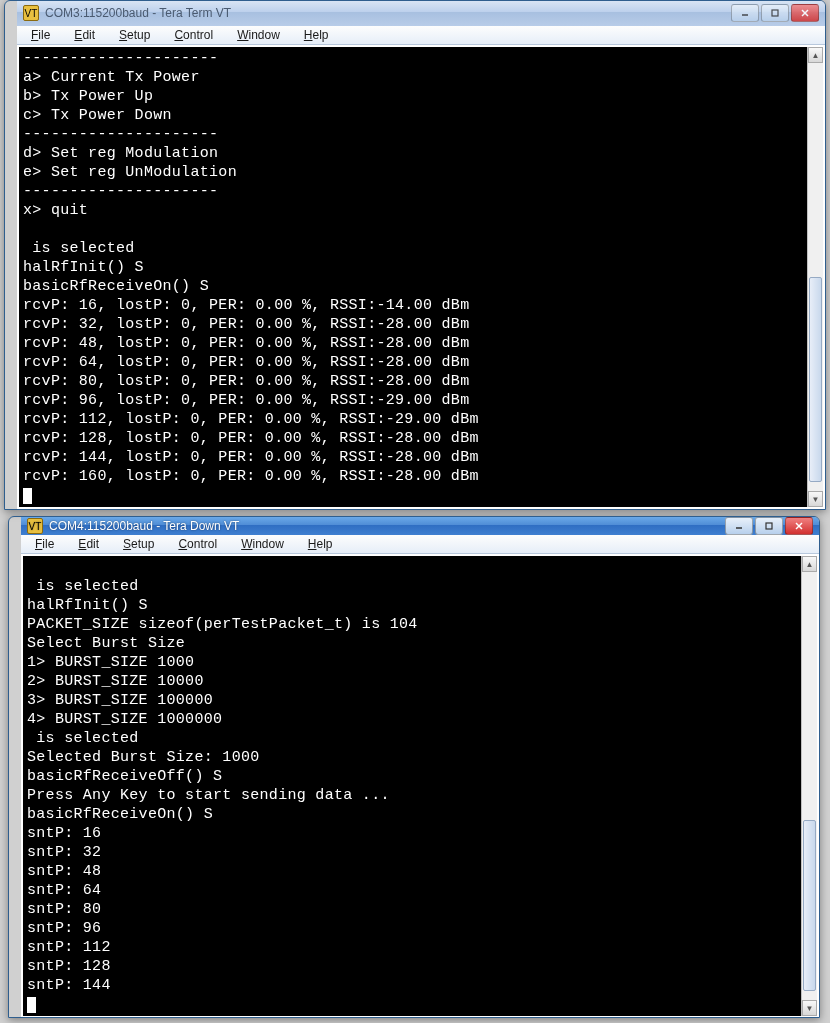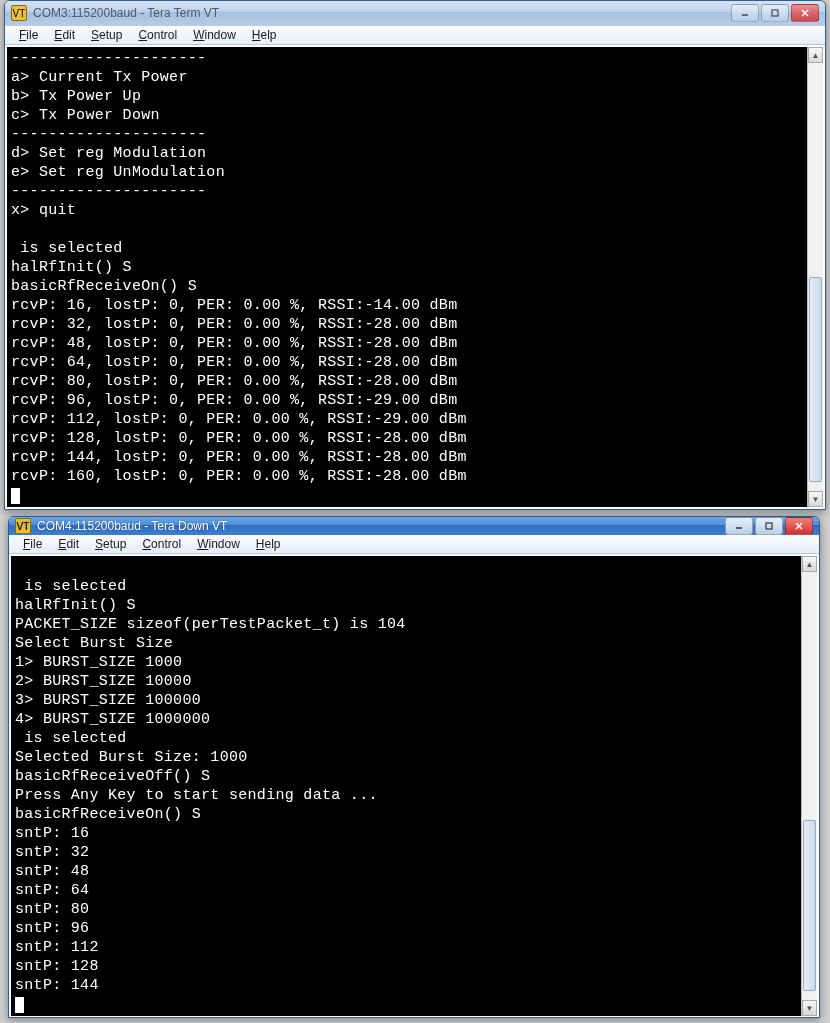--- a/index.html
+++ b/index.html
@@ -12,20 +12,21 @@
     overflow: hidden;
   }
   .window {
     position: absolute;
     border: 1px solid #2f5e8e;
     border-radius: 6px 6px 0 0;
     box-shadow: 0 2px 8px rgba(0,0,0,0.4);
     display: flex;
     flex-direction: column;
     overflow: hidden;
+    padding-left: 12px;
   }
   .titlebar {
     height: 28px;
     background: linear-gradient(to bottom, #6aa9e8 0%, #4f8cd6 45%, #2f6ec3 46%, #3f7fd0 100%);
     display: flex;
     align-items: center;
     padding: 0 6px;
     color: #fff;
     font-size: 12px;
     text-shadow: 0 0 2px rgba(0,0,0,0.5);
@@ -52,21 +53,21 @@
   }
   .winbtn.close { background: linear-gradient(to bottom, #f08080, #d23030); color: #fff; }
   .winbtn svg { width: 10px; height: 10px; }
   .menubar {
     height: 22px;
     background: linear-gradient(to bottom, #fdfdfd, #e6eef8);
     border-bottom: 1px solid #b8c8dc;
     display: flex;
     align-items: center;
     padding: 0 6px;
-    gap: 0;
+    gap: 8px;
     font-size: 12px;
     color: #1a1a1a;
   }
   .menuitem {
     padding: 2px 8px;
     cursor: pointer;
   }
   .menuitem .ul { text-decoration: underline; }
   .terminal-wrap {
     flex: 1;

